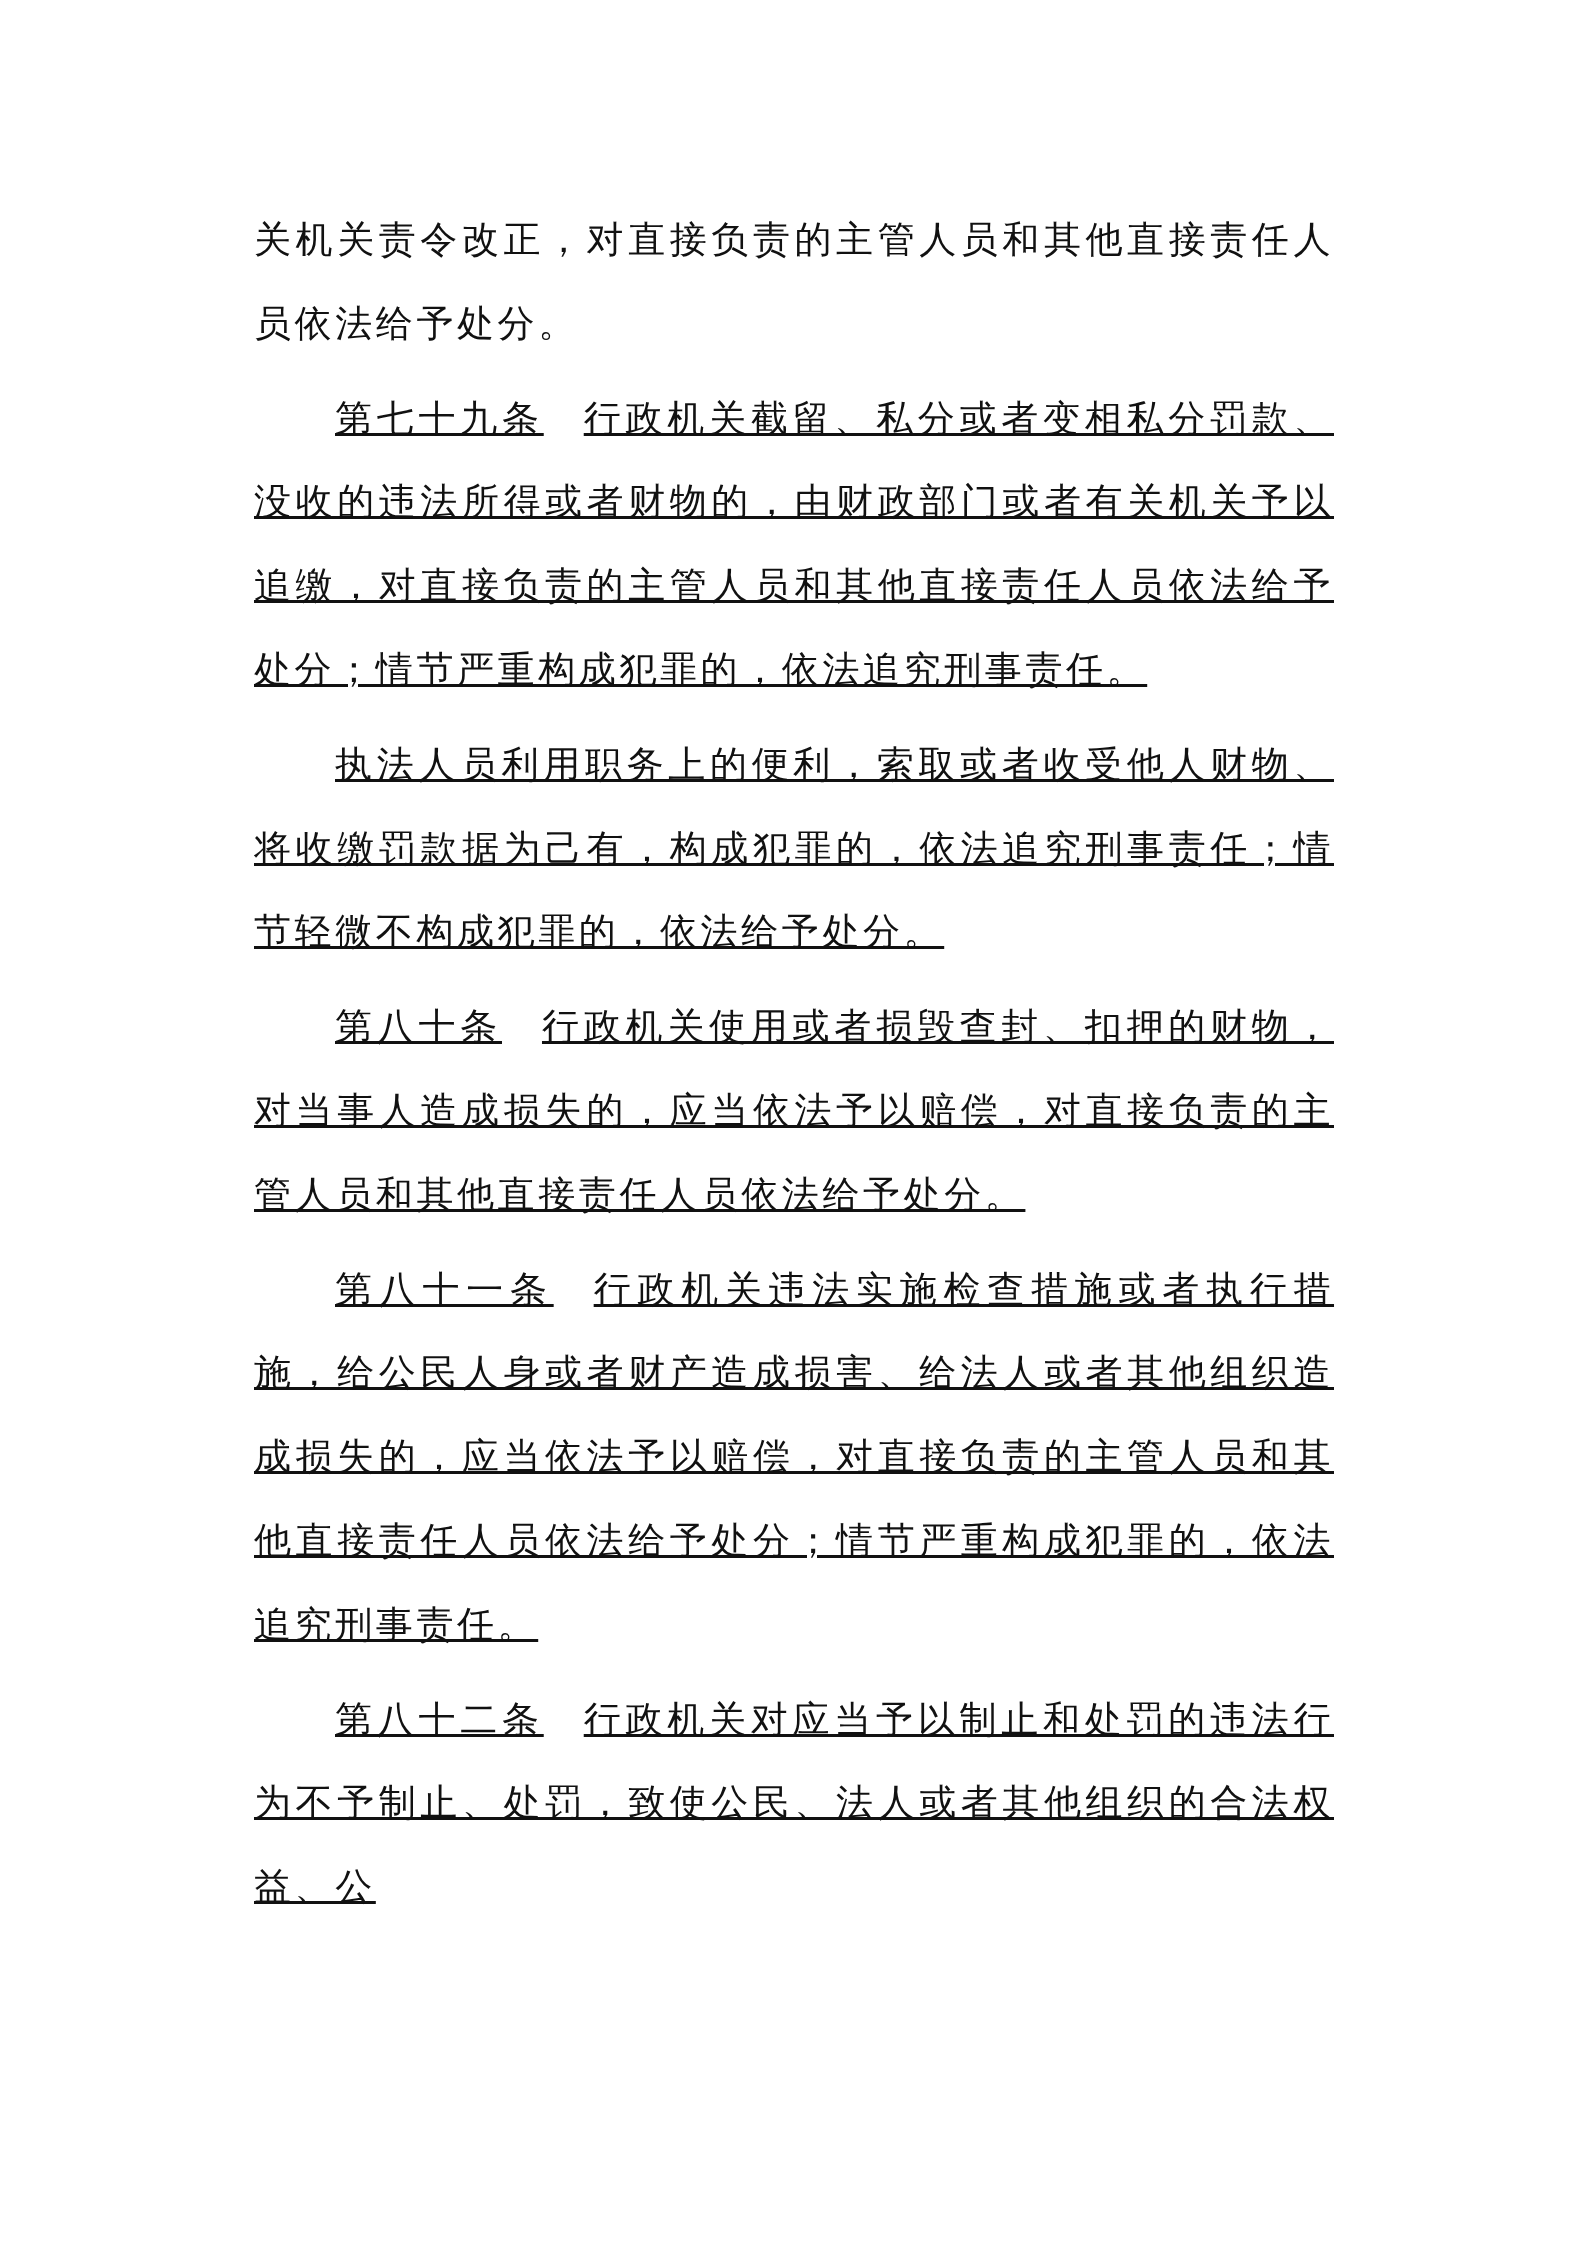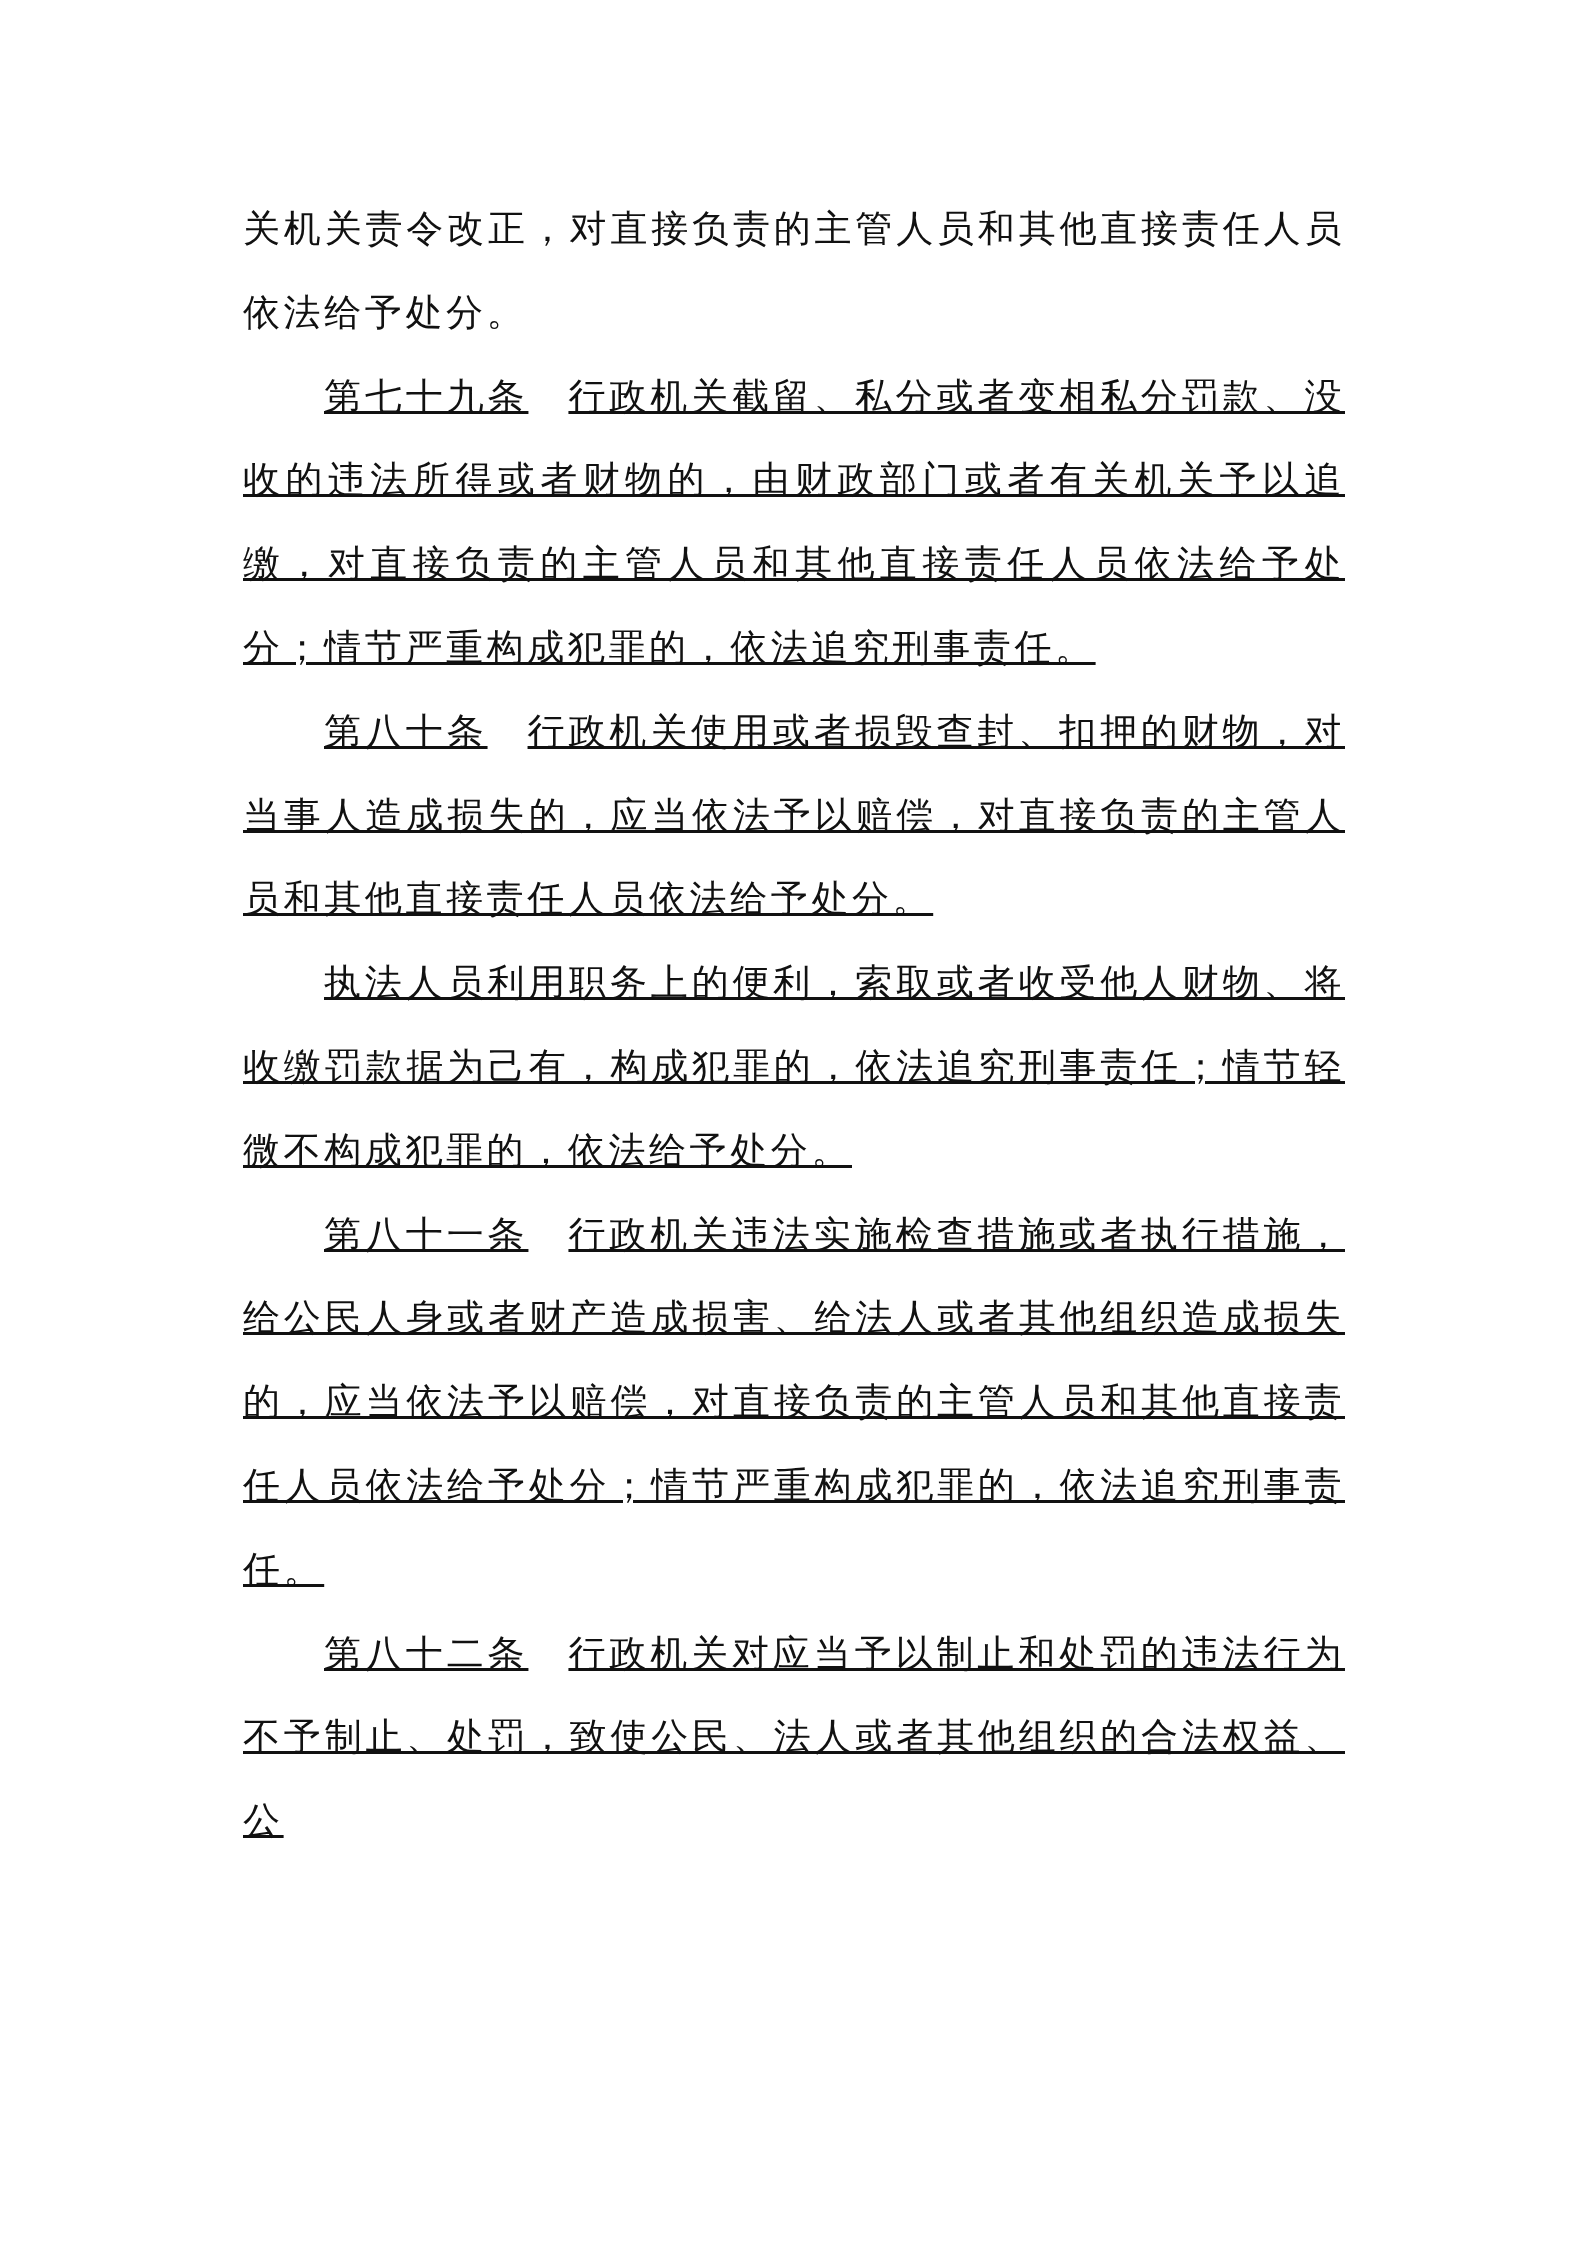--- a/index.html
+++ b/index.html
@@ -20,21 +20,21 @@
       width: 1102px;
       color: #111111;
       font-family: "DejaVu Serif", "Liberation Serif", serif;
       font-size: 37px;
       line-height: 83.8px;
       letter-spacing: 3.6px;
       text-align: justify;
       text-justify: inter-character;
     }
     .para {
-      margin: 0;
+      margin: 11px;
       padding: 0;
     }
     .para.indent {
       text-indent: 81px;
       text-decoration: underline;
     }
     .article-no {
       margin-right: 40px;
     }
   </style>
@@ -42,24 +42,24 @@
 <body>
 
 <div class="page">
   <p class="para">
     <span>关机关责令改正，对直接负责的主管人员和其他直接责任人员依法给予处分。</span>
   </p>
   <p class="para indent">
     <span class="article-no">第七十九条</span><span>行政机关截留、私分或者变相私分罚款、没收的违法所得或者财物的，由财政部门或者有关机关予以追缴，对直接负责的主管人员和其他直接责任人员依法给予处分；情节严重构成犯罪的，依法追究刑事责任。</span>
   </p>
   <p class="para indent">
-    <span class="article-no">第八十条</span><span>行政机关使用或者损毁查封、扣押的财物，对当事人造成损失的，应当依法予以赔偿，对直接负责的主管人员和其他直接责任人员依法给予处分。</span>
+    <span>执法人员利用职务上的便利，索取或者收受他人财物、将收缴罚款据为己有，构成犯罪的，依法追究刑事责任；情节轻微不构成犯罪的，依法给予处分。</span>
   </p>
   <p class="para indent">
-    <span>执法人员利用职务上的便利，索取或者收受他人财物、将收缴罚款据为己有，构成犯罪的，依法追究刑事责任；情节轻微不构成犯罪的，依法给予处分。</span>
+    <span class="article-no">第八十条</span><span>行政机关使用或者损毁查封、扣押的财物，对当事人造成损失的，应当依法予以赔偿，对直接负责的主管人员和其他直接责任人员依法给予处分。</span>
   </p>
   <p class="para indent">
     <span class="article-no">第八十一条</span><span>行政机关违法实施检查措施或者执行措施，给公民人身或者财产造成损害、给法人或者其他组织造成损失的，应当依法予以赔偿，对直接负责的主管人员和其他直接责任人员依法给予处分；情节严重构成犯罪的，依法追究刑事责任。</span>
   </p>
   <p class="para indent">
     <span class="article-no">第八十二条</span><span>行政机关对应当予以制止和处罚的违法行为不予制止、处罚，致使公民、法人或者其他组织的合法权益、公</span>
   </p>
 </div>
 
 </body></html>

